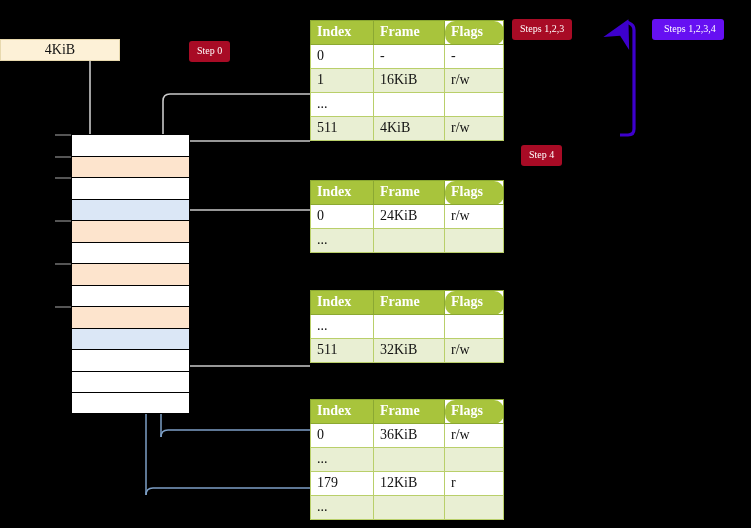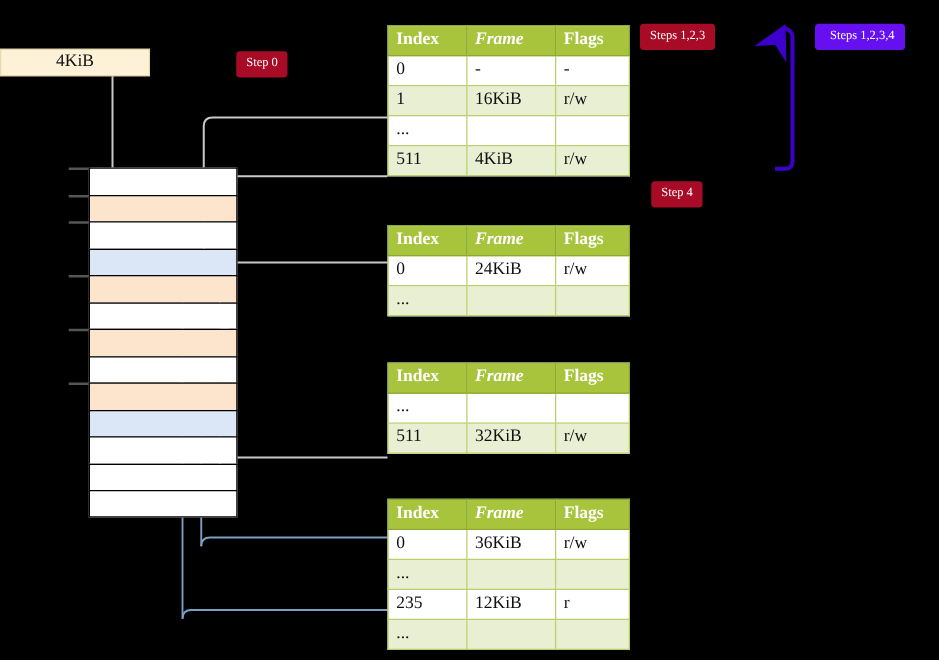--- a/index.html
+++ b/index.html
@@ -97,22 +97,22 @@
     color: #111111;
     text-align: left;
     padding: 2px 6px 3px 6px;
     border: 1px solid #b9cf6a;
     height: 18px;
   }
   .ptable td.w-idx  { width: 50px; }
   .ptable td.w-frm  { width: 58px; }
   .ptable td.w-flg  { width: 46px; }
   .ptable th.w-idx  { width: 50px; }
-  .ptable th.w-frm  { width: 58px; font-style: italic; }
-  .ptable th.w-flg  { width: 46px; }
+  .ptable th.w-frm  { width: 58px; }
+  .ptable th.w-flg  { width: 46px; border-radius: 10px; }
   .ptable tr.alt td { background: #e9efd3; }
   .ptable td.hl     { background: #f9f7b0; }
 
   .tbl1 { left: 310px; top: 20px; }
   .tbl2 { left: 310px; top: 180px; }
   .tbl3 { left: 310px; top: 290px; }
   .tbl4 { left: 310px; top: 399px; }
 
   svg.overlay {
     position: absolute;
@@ -284,21 +284,21 @@
           <td class="w-idx">0</td>
           <td class="w-frm">36KiB</td>
           <td class="w-flg">r/w</td>
         </tr>
         <tr class="alt">
           <td class="w-idx">...</td>
           <td class="w-frm"></td>
           <td class="w-flg"></td>
         </tr>
         <tr>
-          <td class="w-idx">235</td>
+          <td class="w-idx">179</td>
           <td class="w-frm">12KiB</td>
           <td class="w-flg">r</td>
         </tr>
         <tr class="alt">
           <td class="w-idx">...</td>
           <td class="w-frm"></td>
           <td class="w-flg"></td>
         </tr>
       </tbody>
     </table>

